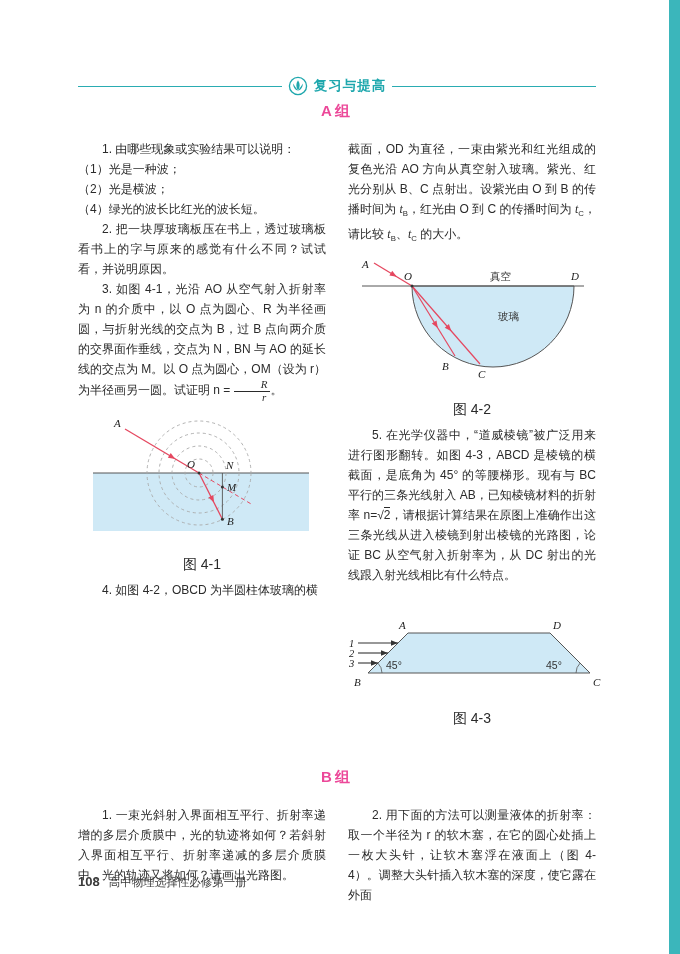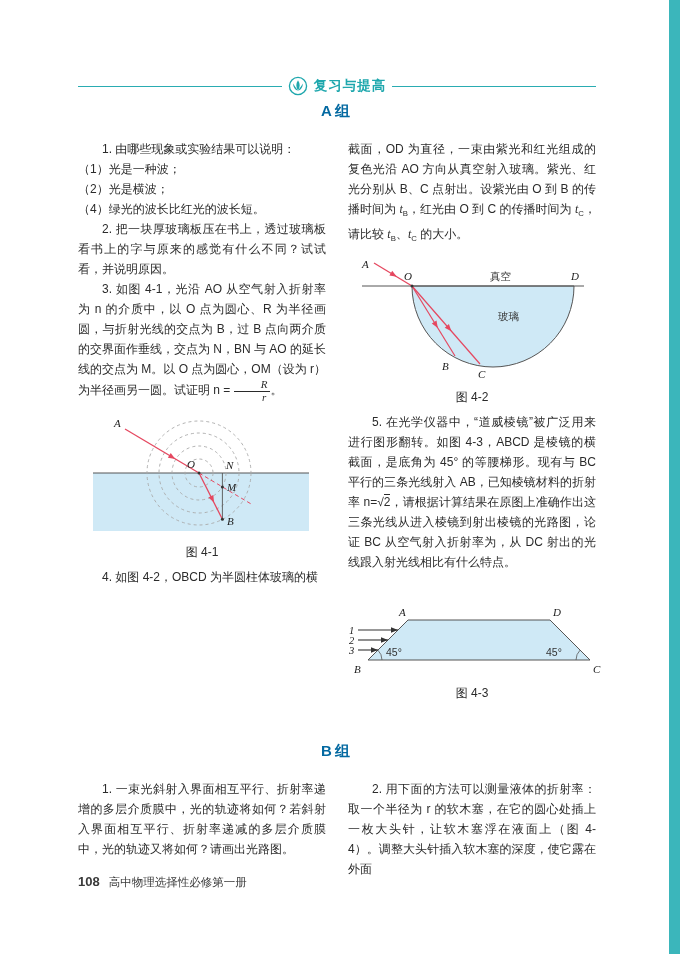--- a/index.html
+++ b/index.html
@@ -7,41 +7,41 @@
   body { font-family:"Liberation Sans", sans-serif; }
   .page { position:relative; width:680px; height:954px; background:#fff; overflow:hidden; }
   .edge-strip { position:absolute; top:0; right:0; width:11px; height:954px; background:#3bb6bb; }
   .content { padding:76px 84px 0 78px; }
 
   .header { display:flex; align-items:center; gap:6px; }
   .header .rule { flex:1; height:1px; background:#2aacb2; }
   .header-title { color:#1ea7ad; font-weight:bold; font-size:13.5px; letter-spacing:1px; white-space:nowrap; }
   .logo { display:flex; align-items:center; }
 
-  .group-title { text-align:center; font-size:15px; font-weight:600; color:#0369a1; letter-spacing:3px; margin:6px 0 18px; }
+  .group-title { text-align:center; font-size:15px; font-weight:600; color:#ec4899; letter-spacing:3px; margin:6px 0 18px; }
   .group-title.b { margin-top:34px; }
 
   .columns { display:flex; gap:22px; align-items:flex-start; }
   .col { flex:1; min-width:0; }
 
   .para { font-size:12px; line-height:20px; color:#2b2b2b; text-align:justify; }
   .indent { text-indent:2em; }
   .var { font-family:"Liberation Serif", serif; font-style:italic; }
   sub { font-size:0.65em; }
 
   .frac { display:inline-block; text-align:center; vertical-align:middle; line-height:1.05; font-size:11px;
           font-family:"Liberation Serif", serif; font-style:italic; }
   .frac .num { display:block; border-bottom:1px solid #2a2a2a; padding:0 3px; }
   .frac .den { display:block; }
 
   .sqrt { white-space:nowrap; }
   .sqrt .radicand { border-top:1px solid #2a2a2a; }
 
   .figure { margin:8px 0 6px; text-align:center; }
-  .figure figcaption { font-size:12px; color:#2a2a2a; margin-top:3px; }
+  .figure figcaption { font-size:14px; color:#2a2a2a; margin-top:15px; }
 
   .fig-label { font-family:"Liberation Serif", serif; font-style:italic; font-size:11px; fill:#222; }
   .fig-cjk { font-family:"Liberation Sans", sans-serif; font-style:normal; font-size:10.5px; fill:#333; }
   .fig-num { font-family:"Liberation Serif", serif; font-style:italic; font-size:10.5px; fill:#222; }
 
   .footer { position:absolute; left:78px; top:874px; display:flex; align-items:baseline; gap:9px; color:#3a3a3a; }
   .footer .pagenum { font-size:13px; font-weight:600; }
   .footer .booktitle { font-size:11.5px; }
 </style>
 </head>

